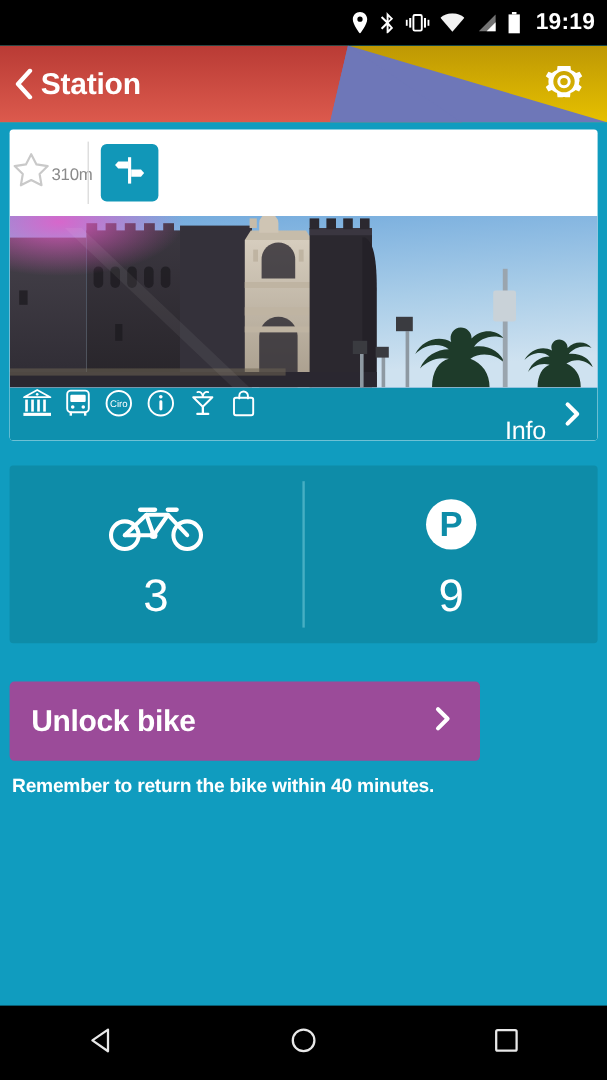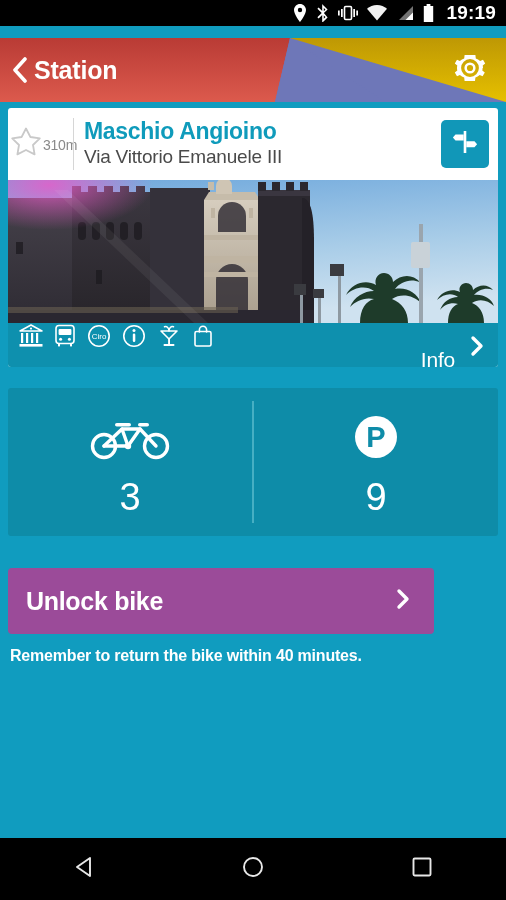--- a/index.html
+++ b/index.html
@@ -17,21 +17,21 @@
     height: 900px;
     overflow: hidden;
     background: #109CBF;
   }
 
   
   .statusbar {
     position: absolute;
     top: 0; left: 0;
     width: 506px;
-    height: 26px;
+    height: 38px;
     background: #000000;
     display: flex;
     align-items: center;
     justify-content: flex-end;
     padding-right: 10px;
     box-sizing: border-box;
   }
   .statusbar .sb-icon {
     display: inline-flex;
     align-items: center;
@@ -246,21 +246,21 @@
     height: 122px;
     background: #46AFC3;
     flex: none;
   }
 
   
   .unlock-btn {
     position: absolute;
     left: 8px;
     top: 568px;
-    width: 426px;
+    width: 392px;
     height: 66px;
     background: #9B4B99;
     border-radius: 4px;
     display: flex;
     align-items: center;
     justify-content: space-between;
     padding: 0 22px 0 18px;
     box-sizing: border-box;
     cursor: pointer;
   }
@@ -391,24 +391,20 @@
     <div class="card-head">
       <div class="fav-block">
         <span class="fav-star">
           <svg width="34" height="32" viewBox="0 0 34 32">
               <path d="M17 2.5 21.4 11l9.4 1.4-6.8 6.6 1.6 9.4L17 24l-8.6 4.4L10 19l-6.8-6.6L12.6 11z" fill="none" stroke="#c9c9c9" stroke-width="1.8" stroke-linejoin="round"></path>
             </svg>
         </span>
         <span class="fav-dist">310m</span>
       </div>
       <div class="head-divider"></div>
-      <div class="name-block">
-        <div class="station-name">Maschio Angioino</div>
-        <div class="station-address">Via Vittorio Emanuele III</div>
-      </div>
       <div class="directions-btn">
         <span>
           <svg width="30" height="30" viewBox="0 0 30 30">
             <rect x="13.7" y="4" width="2.6" height="22" fill="#fff"></rect>
             <path d="M13.7 7.5H5.5l-2.6 3 2.6 3h8.2z" fill="#fff"></path>
             <path d="M16.3 14.2h8.2l2.6 3-2.6 3h-8.2z" fill="#fff"></path>
           </svg>
         </span>
       </div>
     </div>

